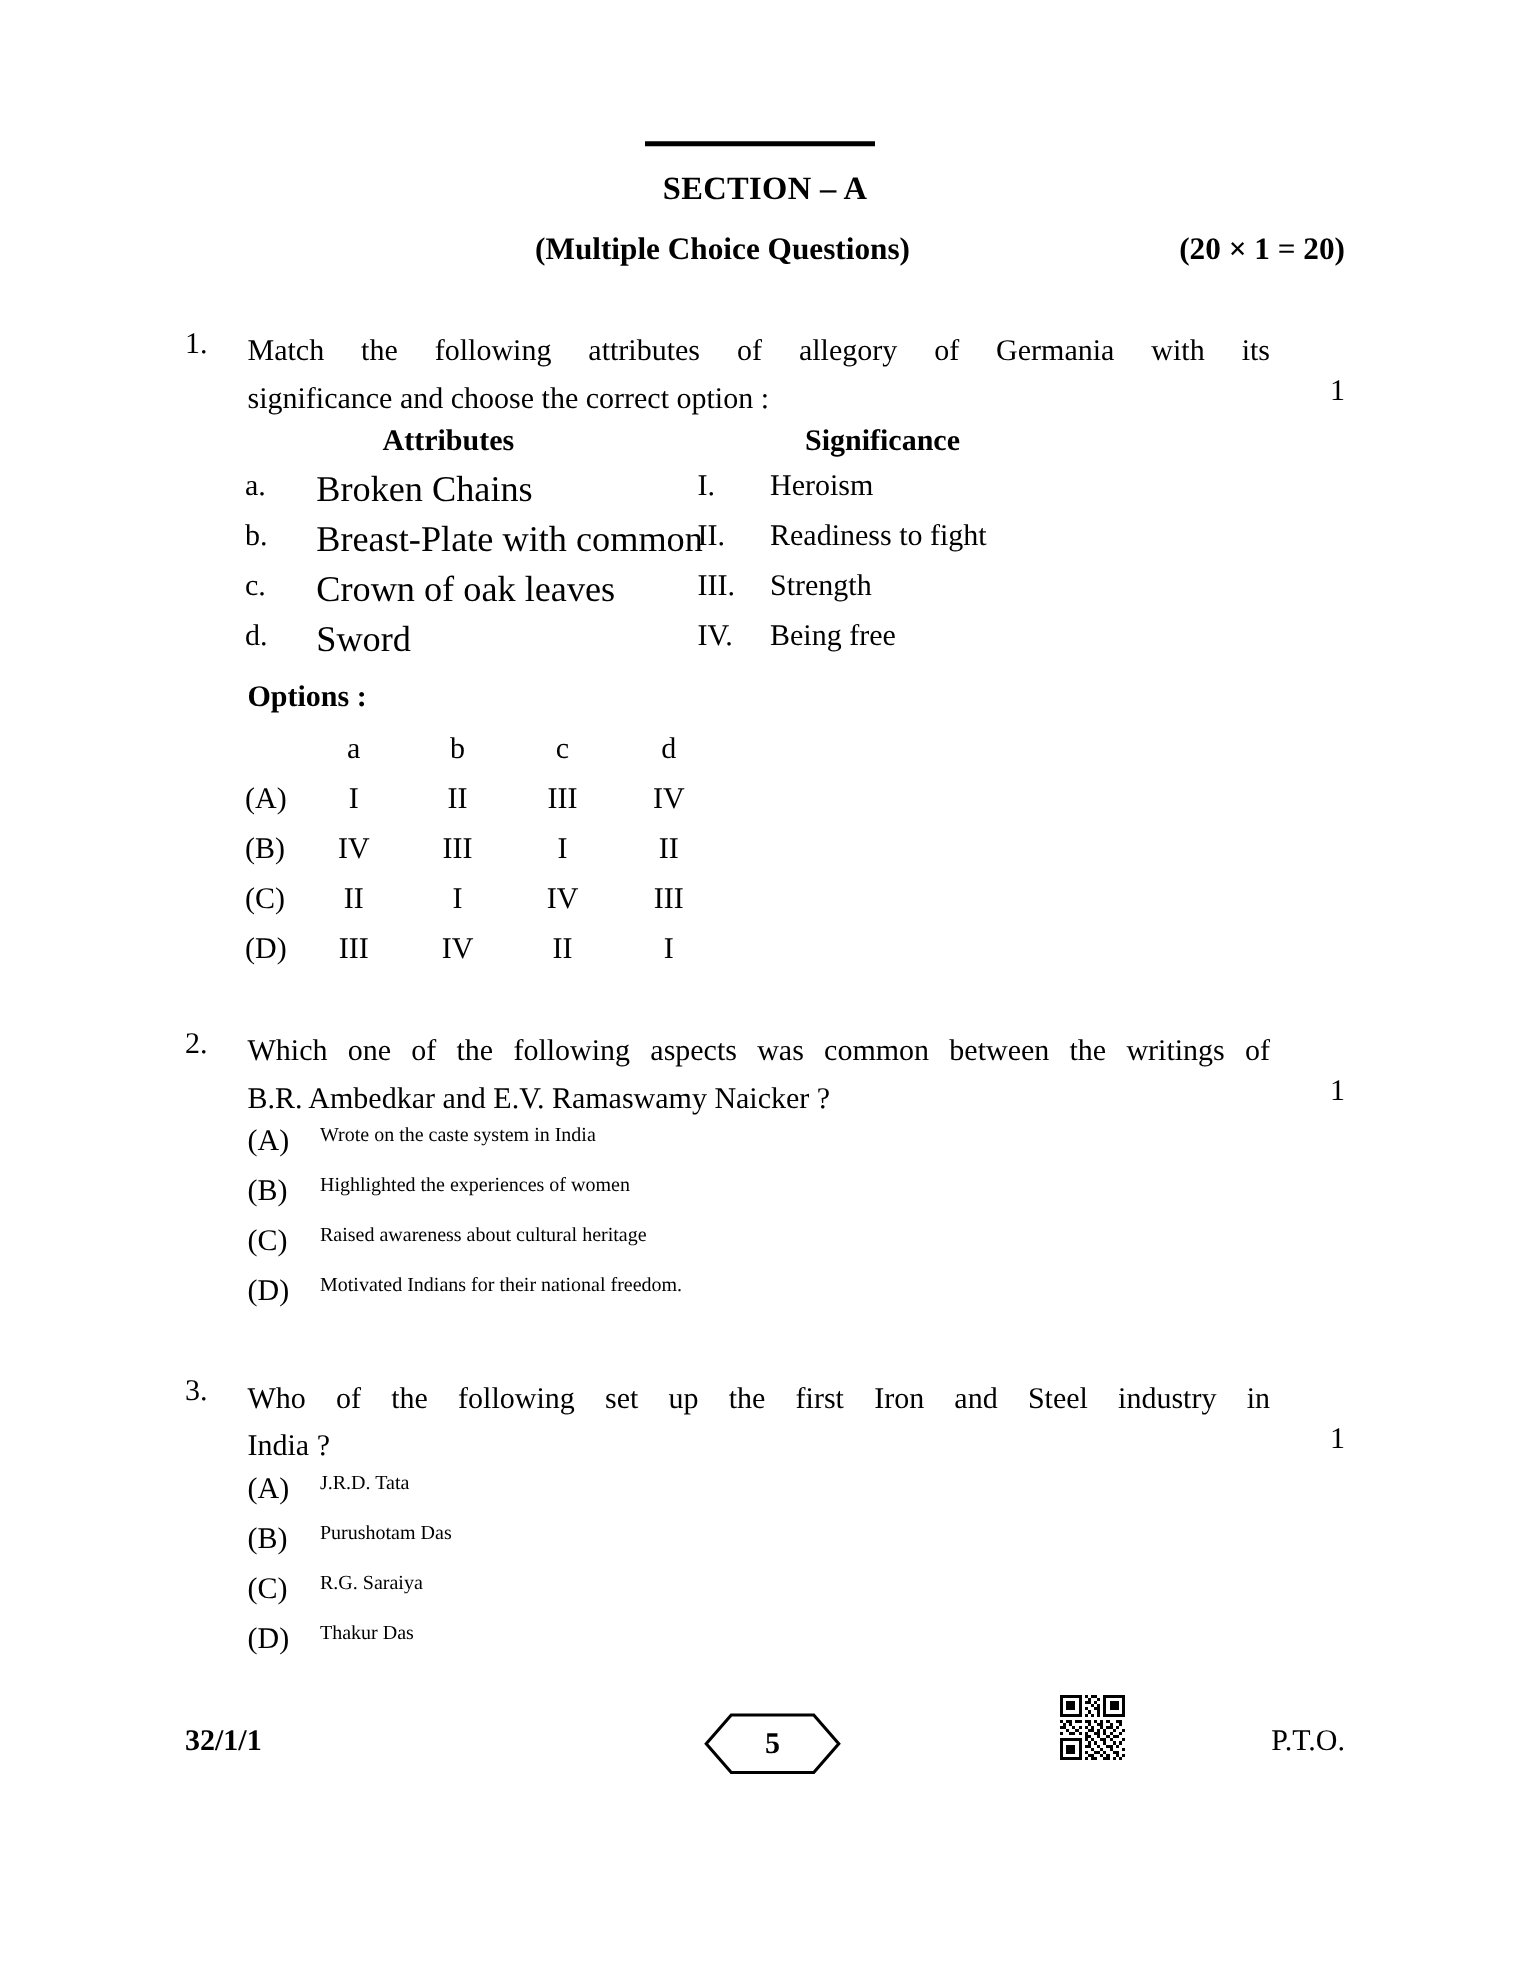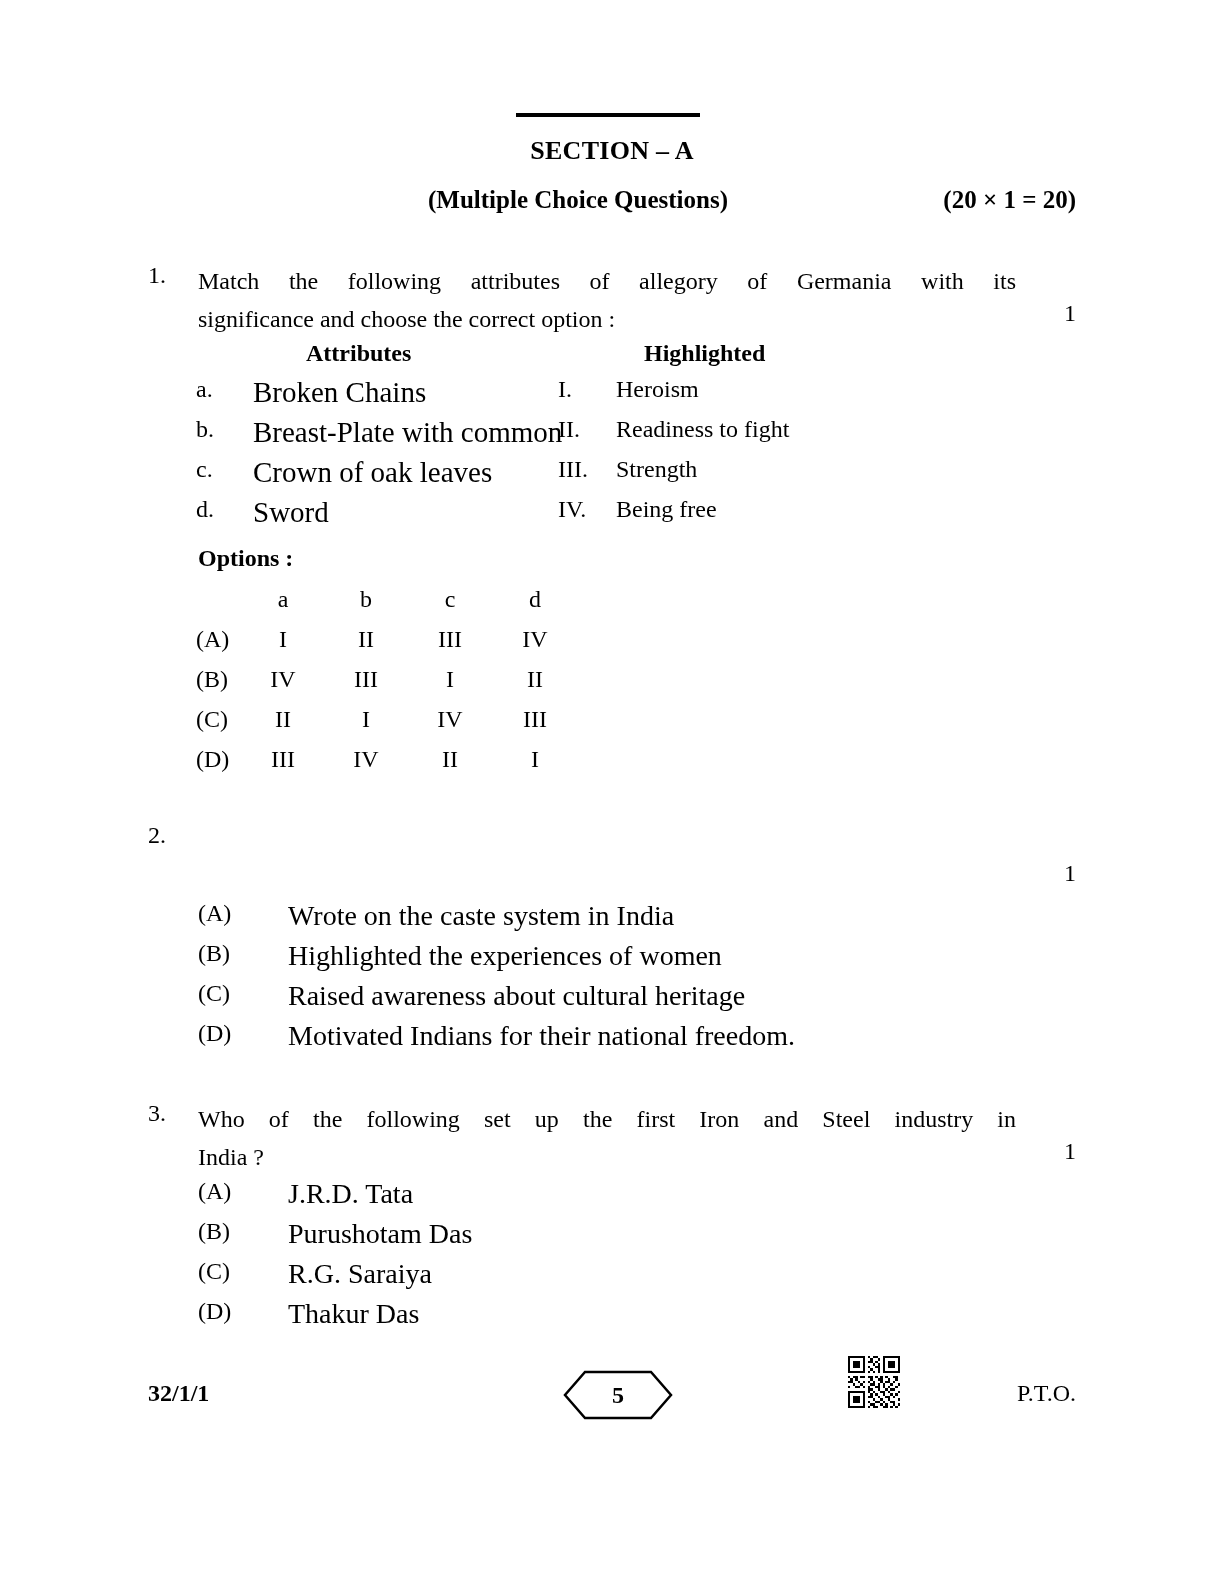--- a/index.html
+++ b/index.html
@@ -198,23 +198,22 @@
     height: 40px;
   }
   .c-tag {
     position: absolute;
     left: 50px;
     font-size: 24px;
   }
   .c-text {
     position: absolute;
     left: 108px;
-    font-size: 28px;
+    font-size: 16px;
     white-space: nowrap;
-    margin-left: 32px;
   }
 
   
   .footer {
     position: absolute;
     left: 148px;
     top: 1368px;
     width: 928px;
     height: 60px;
   }
@@ -279,21 +278,21 @@
     <div class="q-stem two-line">
       <span class="line-just">Match the following attributes of allegory of Germania with its</span>
       <span class="line-last">significance and choose the correct option :</span>
     </div>
     <div class="q-marks" style="top:38px;">1</div>
   </div>
 
   <div class="match-block" style="top:340px;">
     <div class="match-head">
       <span class="head-attributes">Attributes</span>
-      <span class="head-significance">Highlighted</span>
+      <span class="head-significance">Significance</span>
     </div>
 
     <div class="match-row">
       <span class="m-key">a.</span>
       <span class="m-val">Broken Chains</span>
       <span class="m-rkey">I.</span>
       <span class="m-rval">Heroism</span>
     </div>
     <div class="match-row">
       <span class="m-key">b.</span>
@@ -353,20 +352,24 @@
       <span class="og-label">(D)</span>
       <span class="og-cell og-c0">III</span>
       <span class="og-cell og-c1">IV</span>
       <span class="og-cell og-c2">II</span>
       <span class="og-cell og-c3">I</span>
     </div>
   </div>
 
   <div class="question" style="top:822px;">
     <div class="q-num">2.</div>
+    <div class="q-stem two-line">
+      <span class="line-just">Which one of the following aspects was common between the writings of</span>
+      <span class="line-last">B.R. Ambedkar and E.V. Ramaswamy Naicker ?</span>
+    </div>
     <div class="q-marks" style="top:38px;">1</div>
   </div>
 
   <div class="choices" style="top:900px;">
     <div class="choice">
       <span class="c-tag">(A)</span>
       <span class="c-text">Wrote on the caste system in India</span>
     </div>
     <div class="choice">
       <span class="c-tag">(B)</span>

